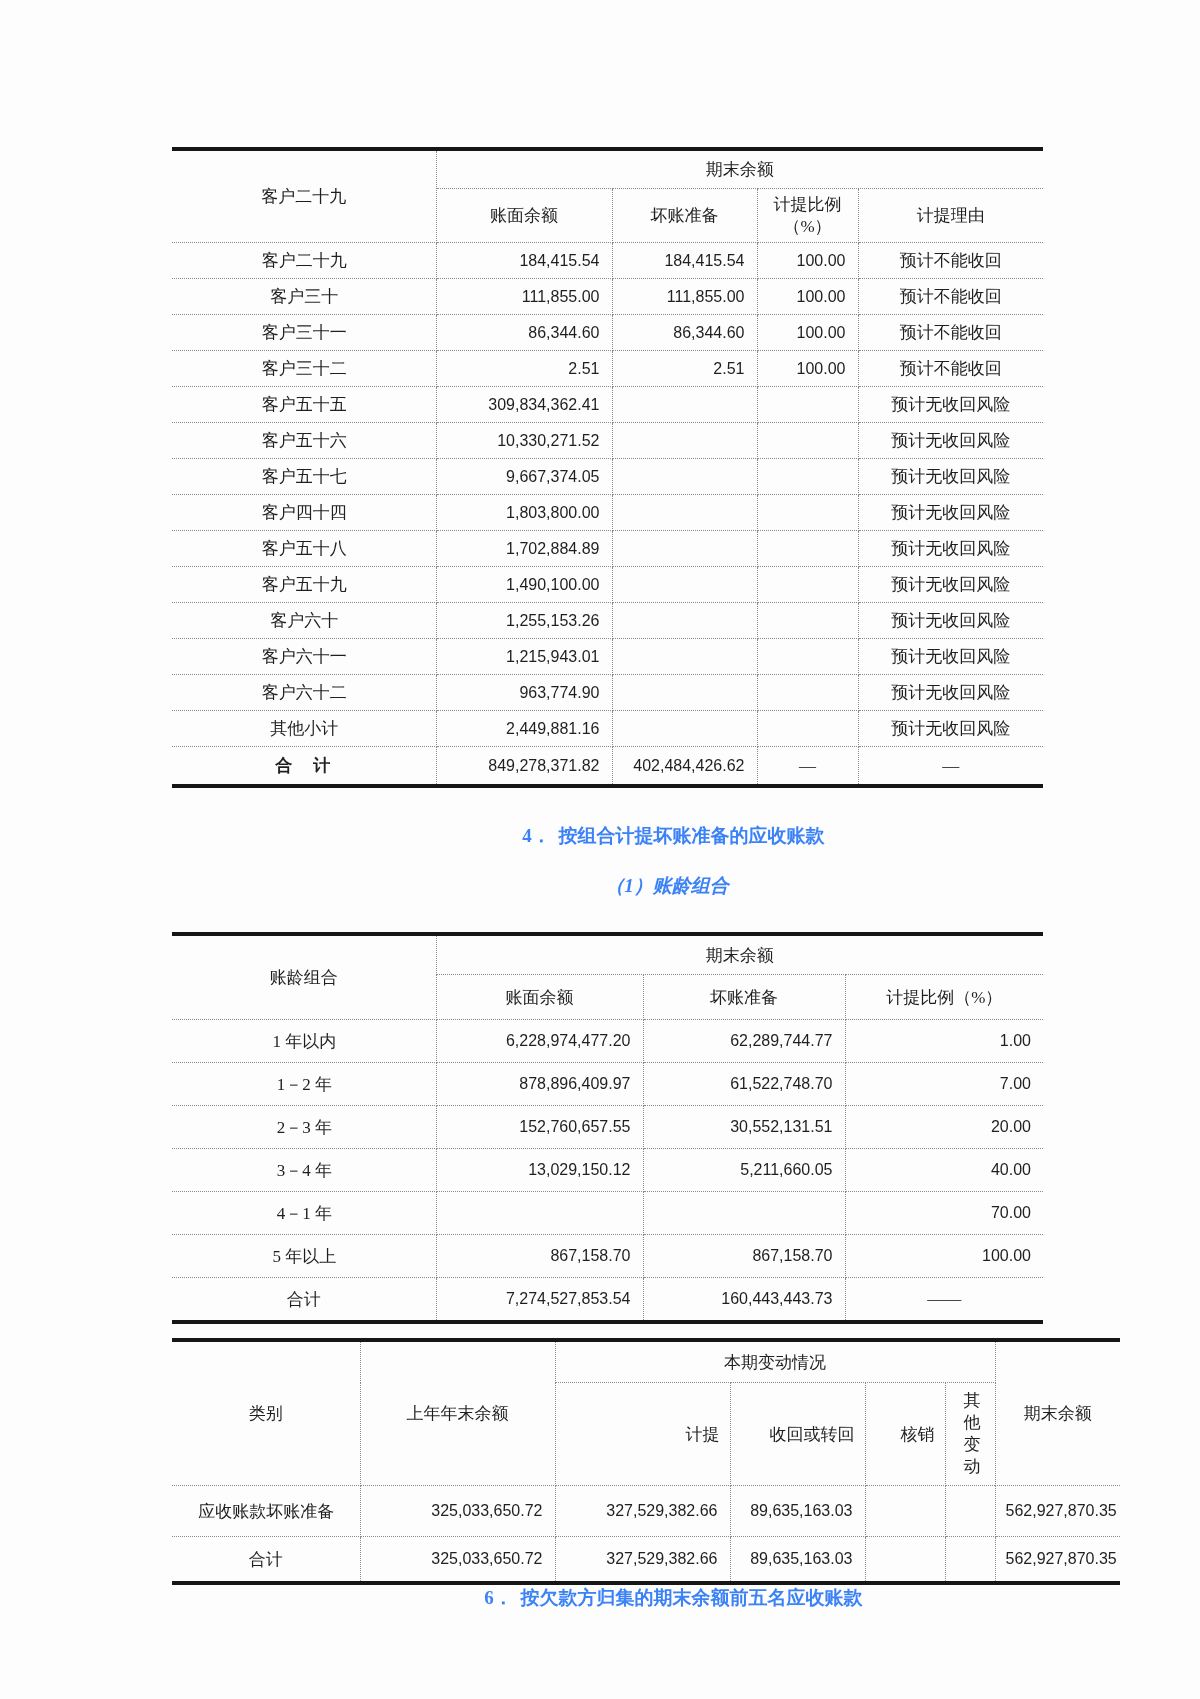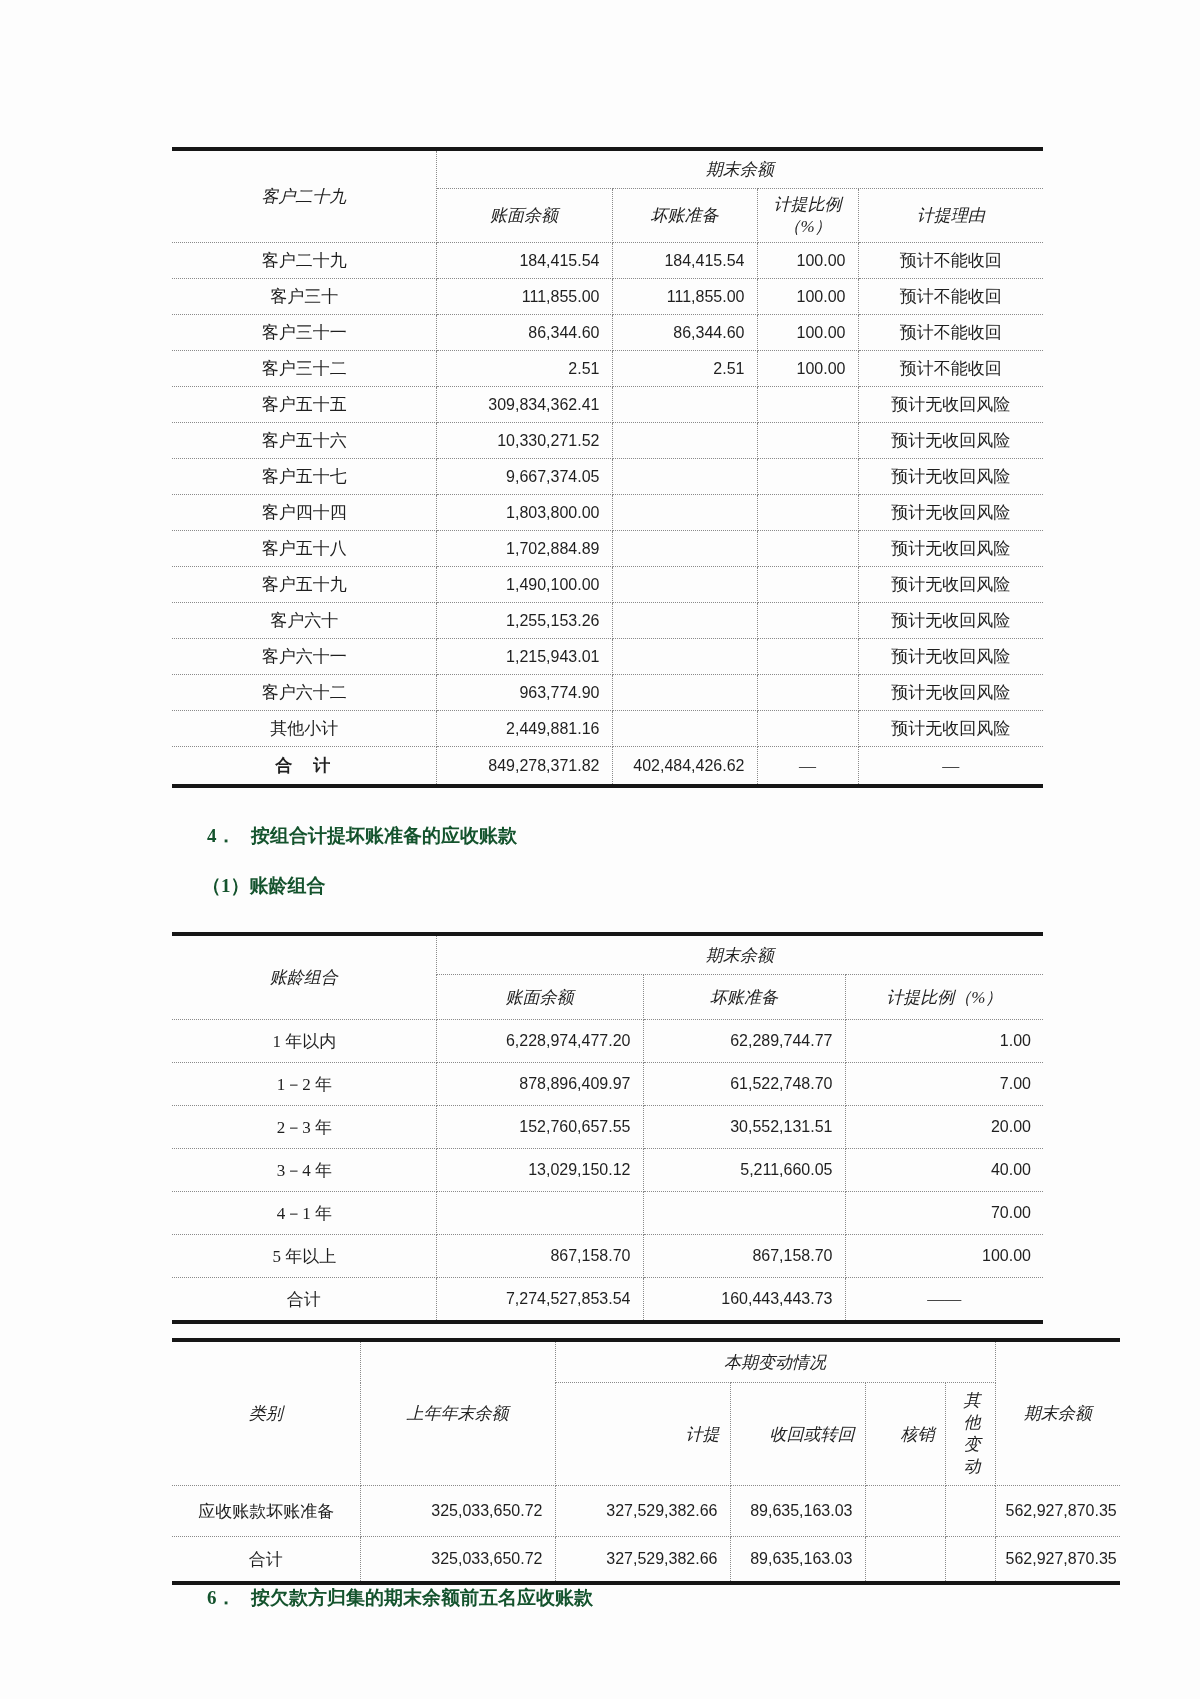--- a/index.html
+++ b/index.html
@@ -16,21 +16,21 @@
   table{border-collapse:collapse;table-layout:fixed;
         border-top:4px solid #161616;border-bottom:4px solid #161616;}
   th,td{
     border:1px dotted #8a8a8a;
     font-weight:normal;
     font-size:17px;
     padding:2px 10px;
     vertical-align:middle;
     overflow:hidden;
   }
-  th{text-align:center;font-style:italic;}
+  th{text-align:center;}
   tr > *:first-child{border-left:none;}
   tr > *:last-child{border-right:none;}
 
   .num{font-family:"Liberation Sans", sans-serif;font-size:16px;text-align:right;padding-right:12px;}
   .label{text-align:center;padding-left:11px;}
   .center{text-align:center;}
   .prewrap{white-space:pre-line;line-height:1.25;}
 
   .t1{width:871px;}
   .t1 .hr1 th{height:33px;}
@@ -44,27 +44,28 @@
   .t2 tbody td{height:38px;}
 
   .t3{width:948px;}
   .t3 .hr1 th{height:36px;}
   .t3 .hr2 th{height:94px;text-align:right;}
   .t3 tbody td{height:46px;}
   .t3 .total td{height:40px;}
   .vertical{padding:4px 14px;line-height:1.3;text-align:center;}
 
   .heading{
-    font-size:19px;font-weight:bold;color:#14532d;
+    font-size:19px;font-weight:bold;color:#3b82f6;
     margin:0;line-height:26px;
     font-family:"Liberation Serif", serif;
+    text-align:center;
   }
   .h-num{display:inline-block;min-width:44px;}
   .sec4{margin-top:35px;margin-left:35px;}
-  .sub4{margin-top:24px;margin-left:30px;}
+  .sub4{margin-top:24px;margin-left:30px;font-style:italic;}
   .t2{margin-top:33px;}
   .sec5{margin-top:19px;margin-left:35px;}
   .t3{margin-top:14px;}
   .sec6{margin-top:0;margin-left:35px;}
   .totalspaced{letter-spacing:2px;}
 </style>
 </head>
 <body>
 
 <div class="content">

